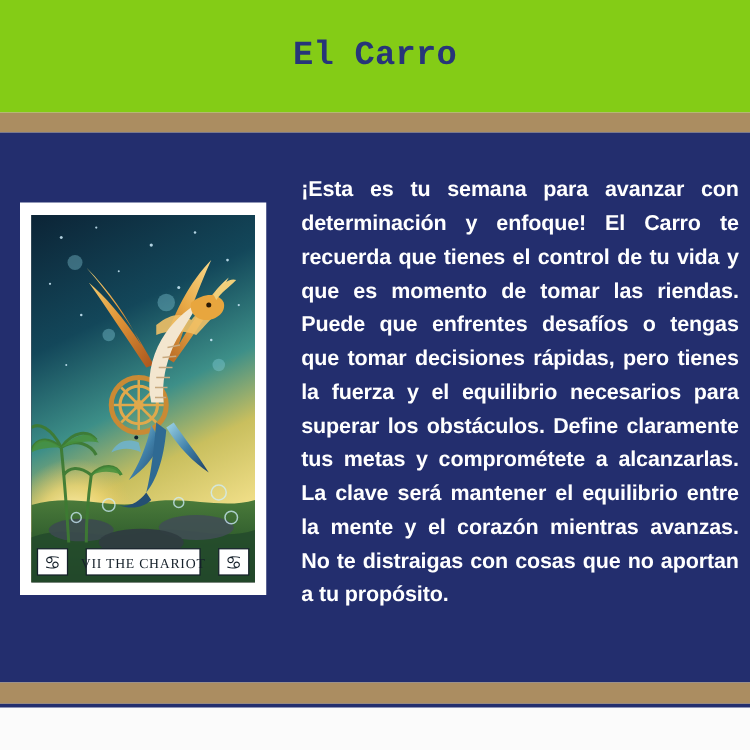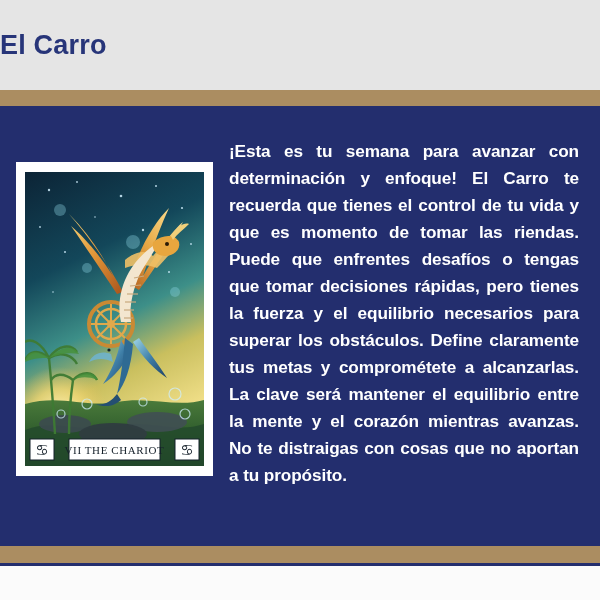--- a/index.html
+++ b/index.html
@@ -20,23 +20,25 @@
     background: #fbfbfb;
     overflow: hidden;
   }
 
   
   .header {
     position: absolute;
     left: 0; top: 0;
     width: 600px;
     height: 90px;
-    background: #e5e5e5;
+    background: #84cc16;
     display: flex;
     align-items: center;
+    justify-content: center;
+    font-family: Liberation Mono, monospace;
   }
   .header-title {
     font-size: 27px;
     font-weight: bold;
     color: #273579;
     letter-spacing: 0.2px;
     line-height: 1;
     text-align: center;
     margin: 0;
     padding: 0;
@@ -88,21 +90,21 @@
     height: 294px;
     box-sizing: border-box;
     overflow: hidden;
     background: #0d2030;
   }
   .card-art svg { display: block; }
 
   
   .copy {
     position: absolute;
-    left: 229px;
+    left: 241px;
     top: 138px;
     width: 350px;
   }
   .copy p {
     margin: 0;
     color: #ffffff;
     font-size: 17.2px;
     font-weight: bold;
     line-height: 27px;
     text-align: justify;

